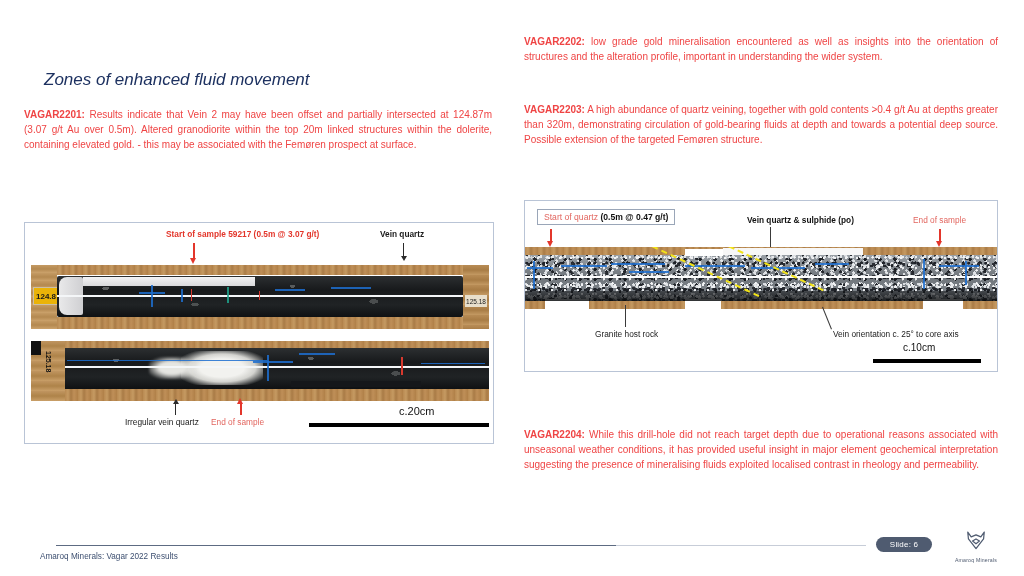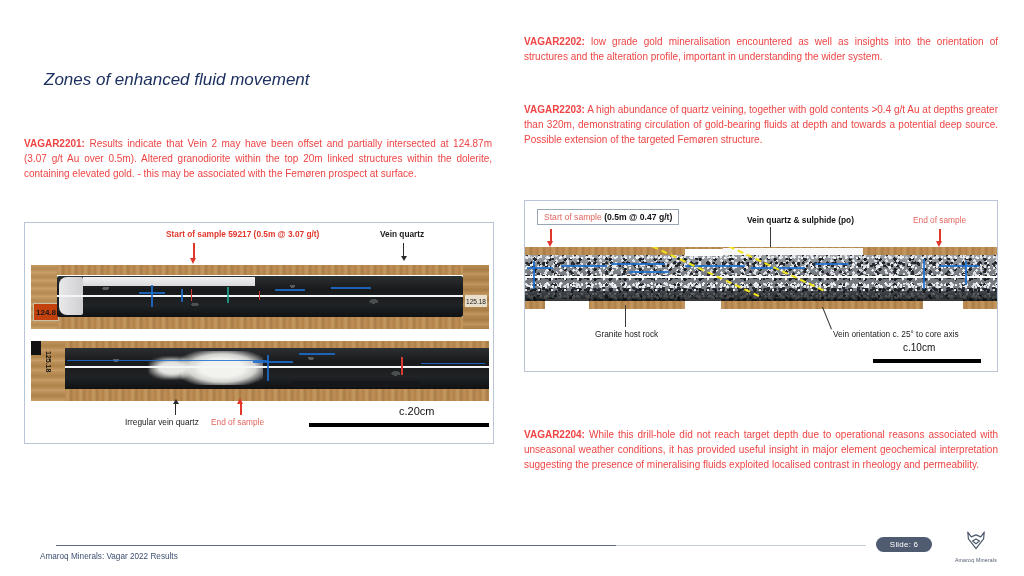--- a/index.html
+++ b/index.html
@@ -27,21 +27,21 @@
   }
 
   
   .para{
     position:absolute;
     font-size:10px;line-height:1.48;
     text-align:justify;
     color:#ef4444;
   }
   .para b{font-weight:bold;}
-  .p2201{left:24px;top:137px;width:468px;}
+  .p2201{left:24px;top:108px;width:468px;}
   .p2202{left:524px;top:35px;width:474px;}
   .p2203{left:524px;top:103px;width:474px;}
   .p2204{left:524px;top:428px;width:474px;}
 
   
   .caption{
     position:absolute;
     font-size:12.2px;line-height:1.45;
     font-weight:bold;color:#1d3160;
   }
@@ -180,23 +180,23 @@
 
     <div class="tray" style="left:6px;top:42px;width:458px;height:64px;">
       <div class="wood" style="top:0;height:10px;"></div>
       <div class="wood" style="top:52px;height:12px;"></div>
 
       <div style="position:absolute;left:0;top:0;width:26px;height:64px;
         background:repeating-linear-gradient(180deg,#c49a63 0,#b48950 4px,#cca36c 8px);"></div>
       <div style="position:absolute;left:432px;top:0;width:26px;height:64px;
         background:repeating-linear-gradient(180deg,#b88c55 0,#a87c45 5px,#c49a63 10px);"></div>
 
-      <div style="position:absolute;left:2px;top:22px;width:24px;height:16px;background:#c2410c;
+      <div style="position:absolute;left:2px;top:22px;width:24px;height:16px;background:#eab308;
         border:1px solid #cbbfa6;font-size:8px;color:#1a1a1a;font-weight:bold;
-        display:flex;align-items:center;justify-content:center;margin-top:16px;">124.8</div>
+        display:flex;align-items:center;justify-content:center;">124.8</div>
 
       <div class="coreDark" style="left:26px;right:26px;top:11px;height:41px;border-radius:2px;"></div>
 
       <div style="position:absolute;left:28px;top:12px;width:24px;height:38px;
         background:linear-gradient(90deg,#e9e9ea,#cfcfd2);border-radius:8px 2px 2px 8px;"></div>
       <div style="position:absolute;left:52px;top:12px;width:172px;height:9px;
         background:linear-gradient(180deg,#f2f2f3,#d9d9dc);"></div>
 
       <div class="whiteRule" style="left:26px;right:26px;top:30px;"></div>
 
@@ -247,21 +247,21 @@
     <div class="arrowRed" style="left:212px;top:175px;border-bottom:6px solid #e3362b;"></div>
     <div class="anno annoRed" style="left:186px;top:194px;">End of sample</div>
 
     <div class="scaleLabel" style="left:374px;top:182px;">c.20cm</div>
     <div class="scaleBar" style="left:284px;top:200px;width:180px;"></div>
   </div>
 
   <div class="panel panelRight">
 
     <div class="sampleBox" style="left:12px;top:8px;">
-      <span class="annoRed">Start of sample</span>
+      <span class="annoRed">Start of quartz</span>
       <span style="color:#111;font-weight:bold;">(0.5m @ 0.47 g/t)</span>
     </div>
     <div class="stemRed" style="left:25px;top:28px;height:13px;"></div>
     <div class="arrowRed" style="left:22px;top:40px;border-top:6px solid #e3362b;"></div>
 
     <div class="anno annoBold" style="left:222px;top:14px;color:#111;">Vein quartz &amp; sulphide (po)</div>
     <div class="annoLine" style="left:245px;top:26px;height:28px;"></div>
 
     <div class="anno annoRed" style="left:388px;top:14px;">End of sample</div>
     <div class="stemRed" style="left:414px;top:28px;height:13px;"></div>

